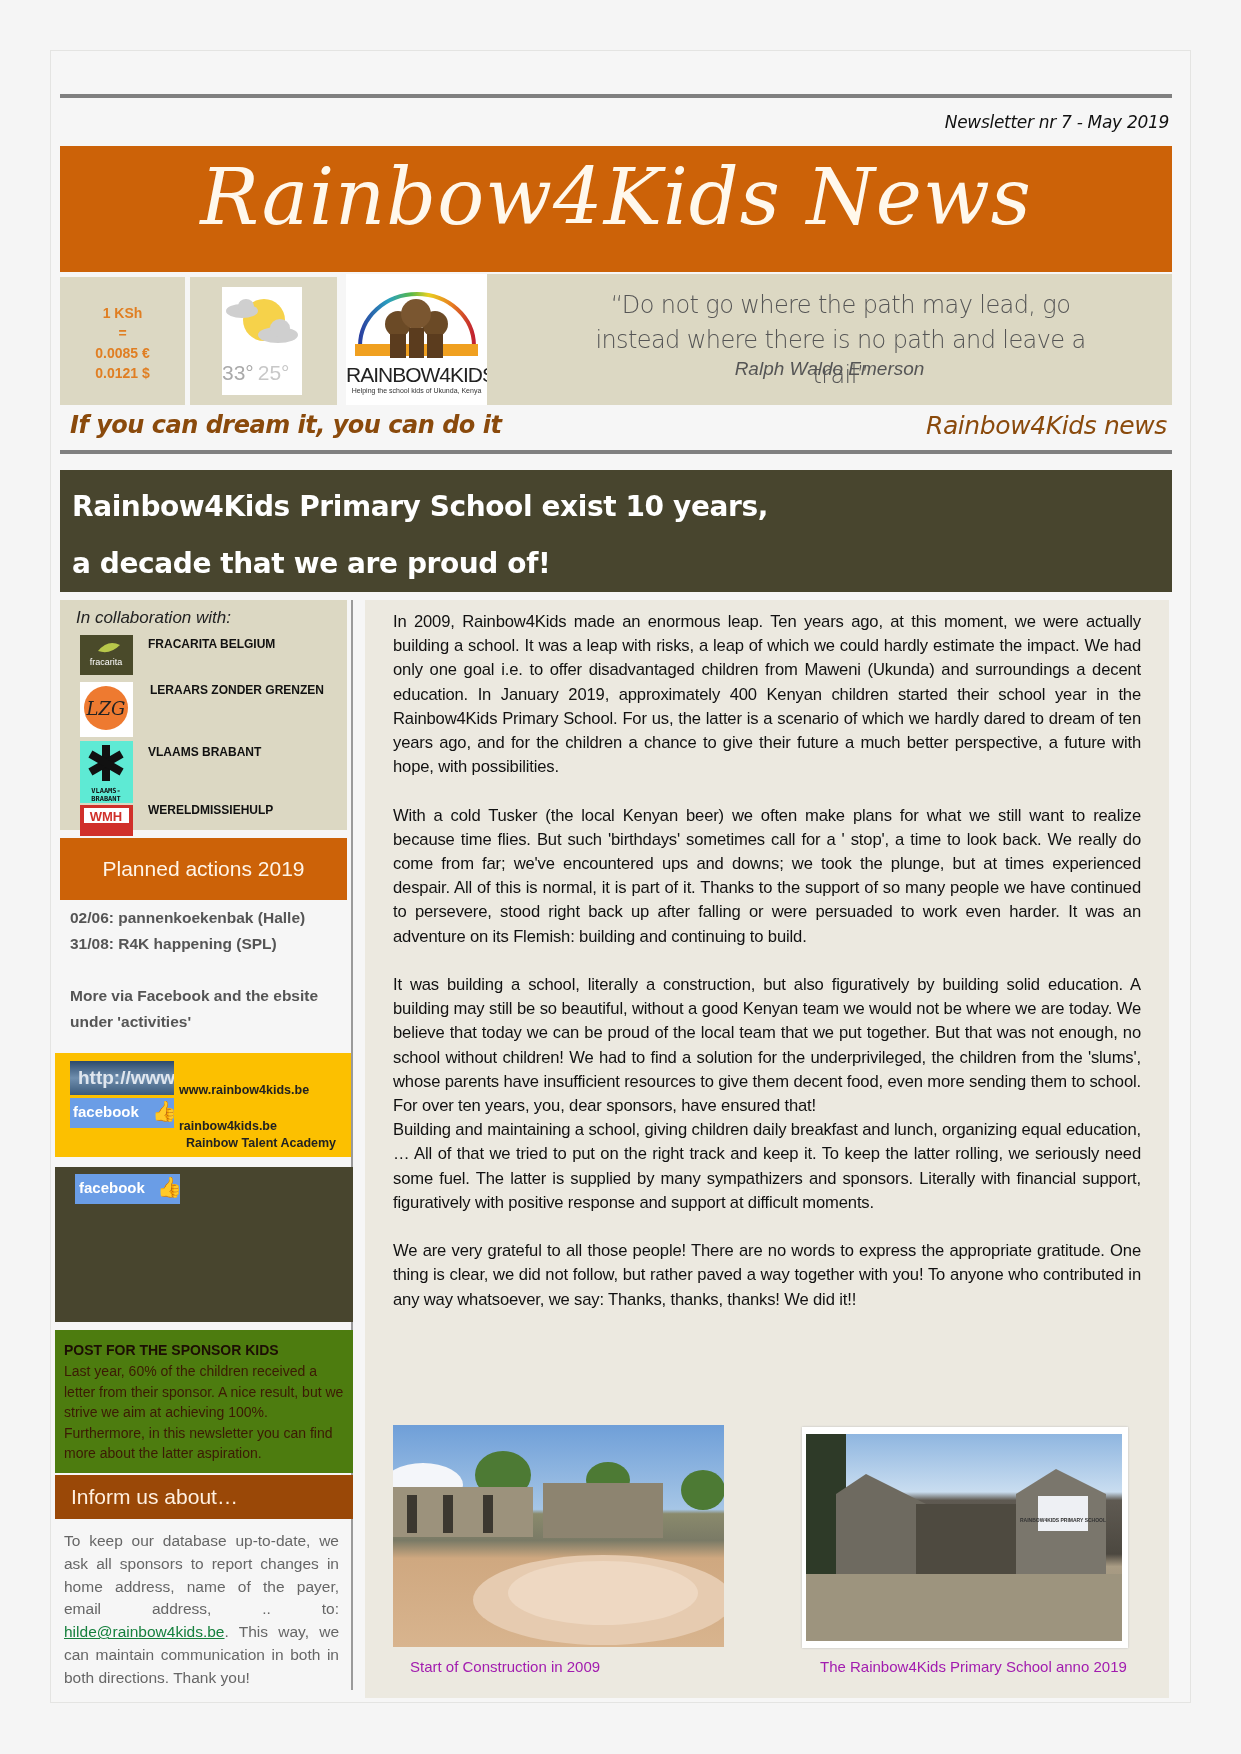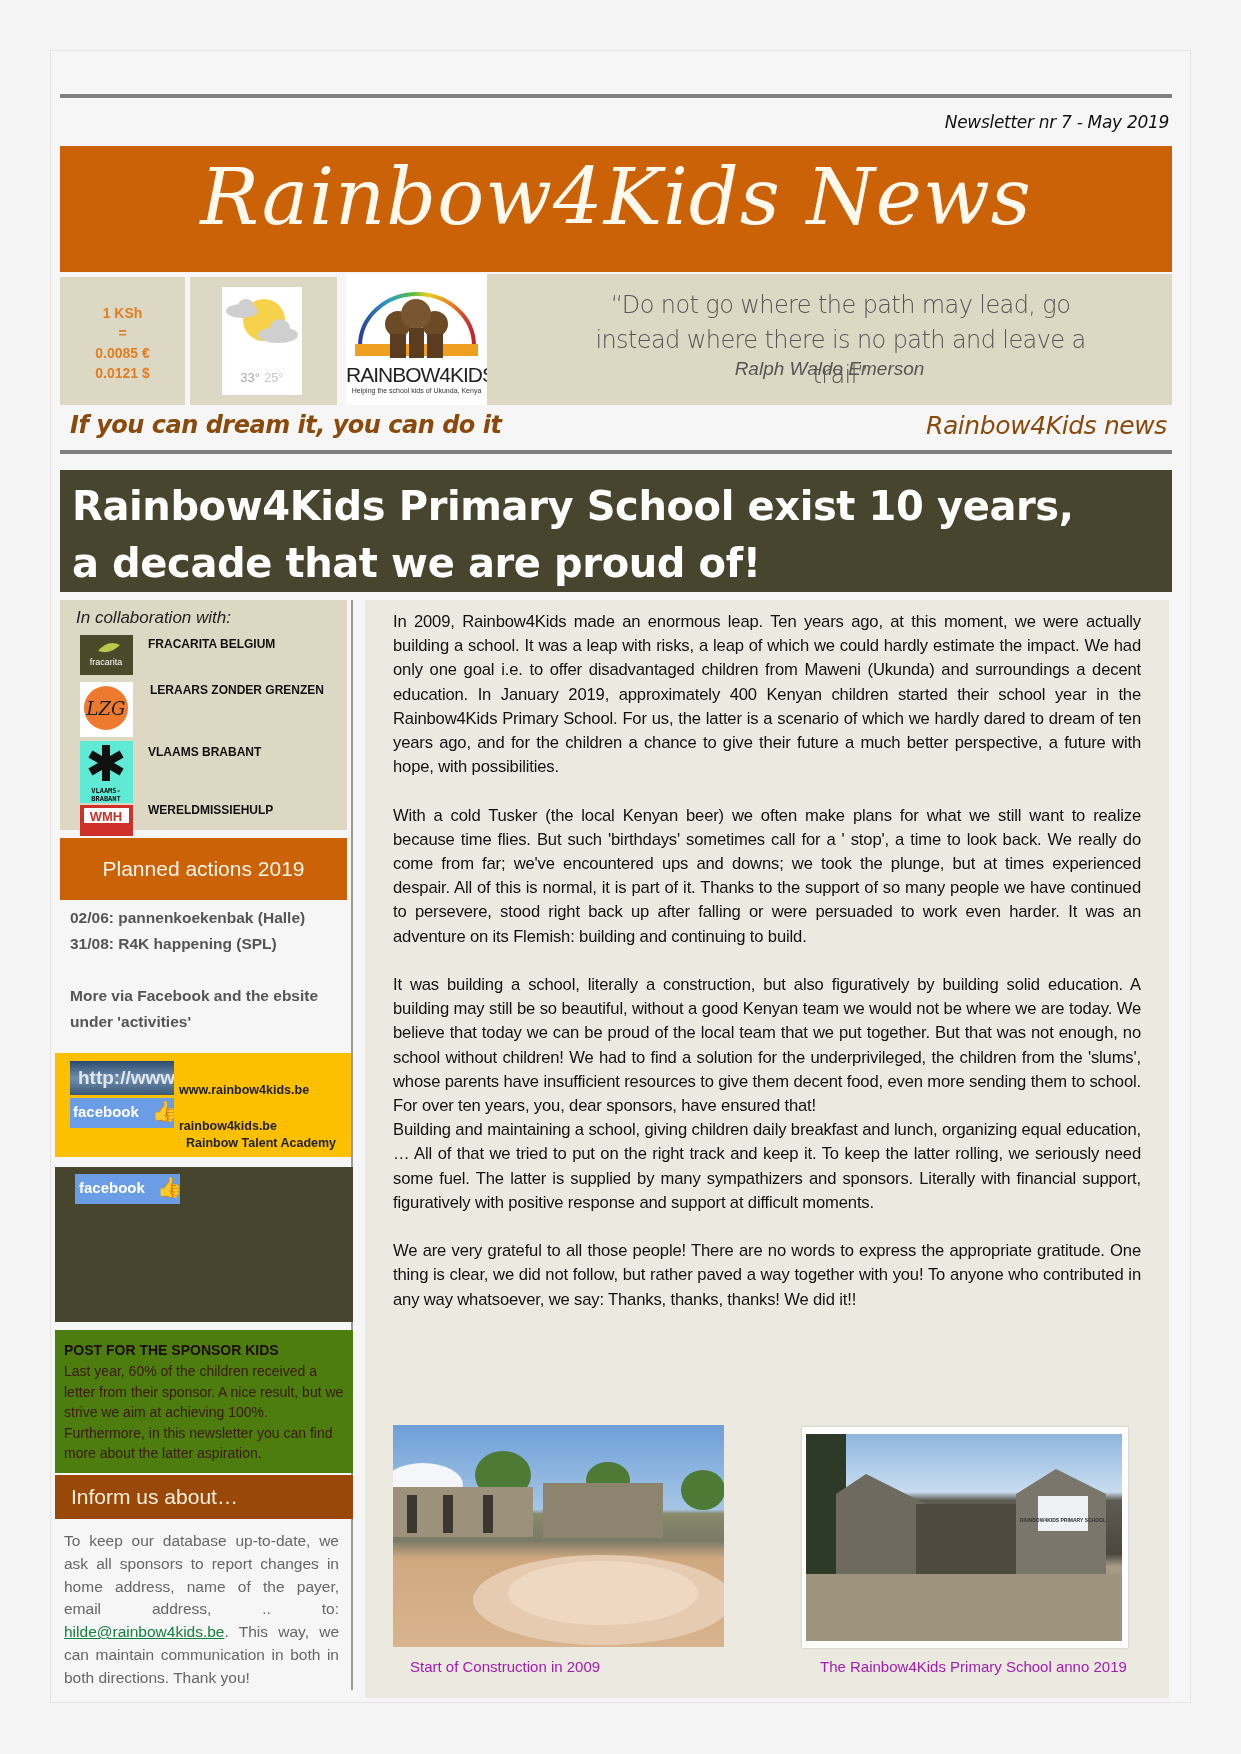--- a/index.html
+++ b/index.html
@@ -7,32 +7,32 @@
     .abs { position:absolute; }
     .page { left:50px; top:50px; width:1141px; height:1653px; border:1px solid #e4e4e2; background:#f6f6f6; box-sizing:border-box; }
     .rule { background:#808080; height:4px; }
     .issue { right:72px; top:112px; font-family:"DejaVu Sans", sans-serif; font-style:italic; font-size:17px; color:#111; letter-spacing:-0.3px; }
     .masthead { left:60px; top:146px; width:1112px; height:126px; background:#cc6208; }
     .masthead-title { position:absolute; left:0; right:0; top:6px; text-align:center; font-family:"DejaVu Serif", serif; font-style:italic; font-size:78px; color:#fff8ec; letter-spacing:1px; }
     .hbox { top:277px; height:128px; background:#dcd8c3; }
     .currency { left:60px; width:125px; color:#e07e22; font-weight:bold; font-size:14px; text-align:center; line-height:20px; padding-top:26px; box-sizing:border-box; }
     .weather { left:190px; width:147px; }
     .weather-card { position:absolute; left:32px; top:10px; width:80px; height:108px; background:#fff; }
-    .weather-temps { position:absolute; left:0; right:0; bottom:10px; text-align:center; font-size:13px; color:#aaa; }
+    .weather-temps { position:absolute; left:0; right:0; bottom:10px; text-align:left; font-size:21px; color:#aaa; }
     .weather-temps .lo { color:#c8c8c8; margin-left:4px; }
     .logo { left:346px; width:141px; background:#fff; top:274px; height:131px; }
     .logo-word { position:absolute; left:0; right:0; top:89px; text-align:center; font-size:21px; color:#222; font-family:"Liberation Sans Narrow","Liberation Sans", sans-serif; letter-spacing:-1px; }
     .logo-sub { position:absolute; left:0; right:0; top:113px; text-align:center; font-size:7px; color:#333; }
     .quote { left:487px; width:685px; color:#5a5a55; text-align:center; }
     .quote-text { position:absolute; left:0; right:0; top:14px; font-size:24px; line-height:35px; font-family:"DejaVu Sans", sans-serif; font-weight:300; color:#555; letter-spacing:-0.6px; }
     .quote-author { position:absolute; left:0; right:0; top:85px; font-size:19px; font-style:italic; color:#555; }
     .tagline { left:70px; top:411px; font-size:24px; font-weight:bold; font-style:italic; color:#8a4a0c; font-family:"DejaVu Sans", sans-serif; letter-spacing:-0.5px; }
     .tagline-right { right:74px; top:411px; font-size:25px; font-style:italic; color:#8a4a0c; font-family:"DejaVu Sans", sans-serif; letter-spacing:-0.4px; }
     .banner { left:60px; top:470px; width:1112px; height:122px; background:#48452e; color:#fff; box-sizing:border-box; padding:8px 12px; }
-    .banner-title { font-family:"DejaVu Sans", sans-serif; font-weight:bold; font-size:40px; line-height:57px; letter-spacing:-0.4px; }
+    .banner-title { font-family:"DejaVu Sans", sans-serif; font-weight:bold; font-size:28px; line-height:57px; letter-spacing:-0.4px; }
     .collab { left:60px; top:600px; width:287px; height:230px; background:#dcd8c3; }
     .collab-head { position:absolute; left:16px; top:8px; font-style:italic; font-size:17px; color:#222; }
     .partner-logo { position:absolute; left:20px; width:53px; }
     .partner-name { position:absolute; left:88px; font-size:12px; font-weight:bold; color:#111; }
     .vsep { left:351px; top:600px; width:2px; height:1090px; background:#9a9a9a; }
     .planned-head { left:60px; top:838px; width:287px; height:62px; background:#cc6208; color:#fff5e8; font-size:21px; text-align:center; line-height:62px; }
     .planned-body { left:70px; top:905px; width:280px; font-size:15.5px; font-weight:bold; color:#555; line-height:26px; }
     .links { left:55px; top:1053px; width:296px; height:104px; background:#fcc000; }
     .http-img { position:absolute; left:15px; top:8px; width:104px; height:34px; background:linear-gradient(180deg,#2c4a6c,#6f8eae 50%,#3b5a7a); overflow:hidden; }
     .http-img span { position:absolute; left:8px; top:6px; font-weight:bold; font-size:19px; color:#dfe6ee; }

